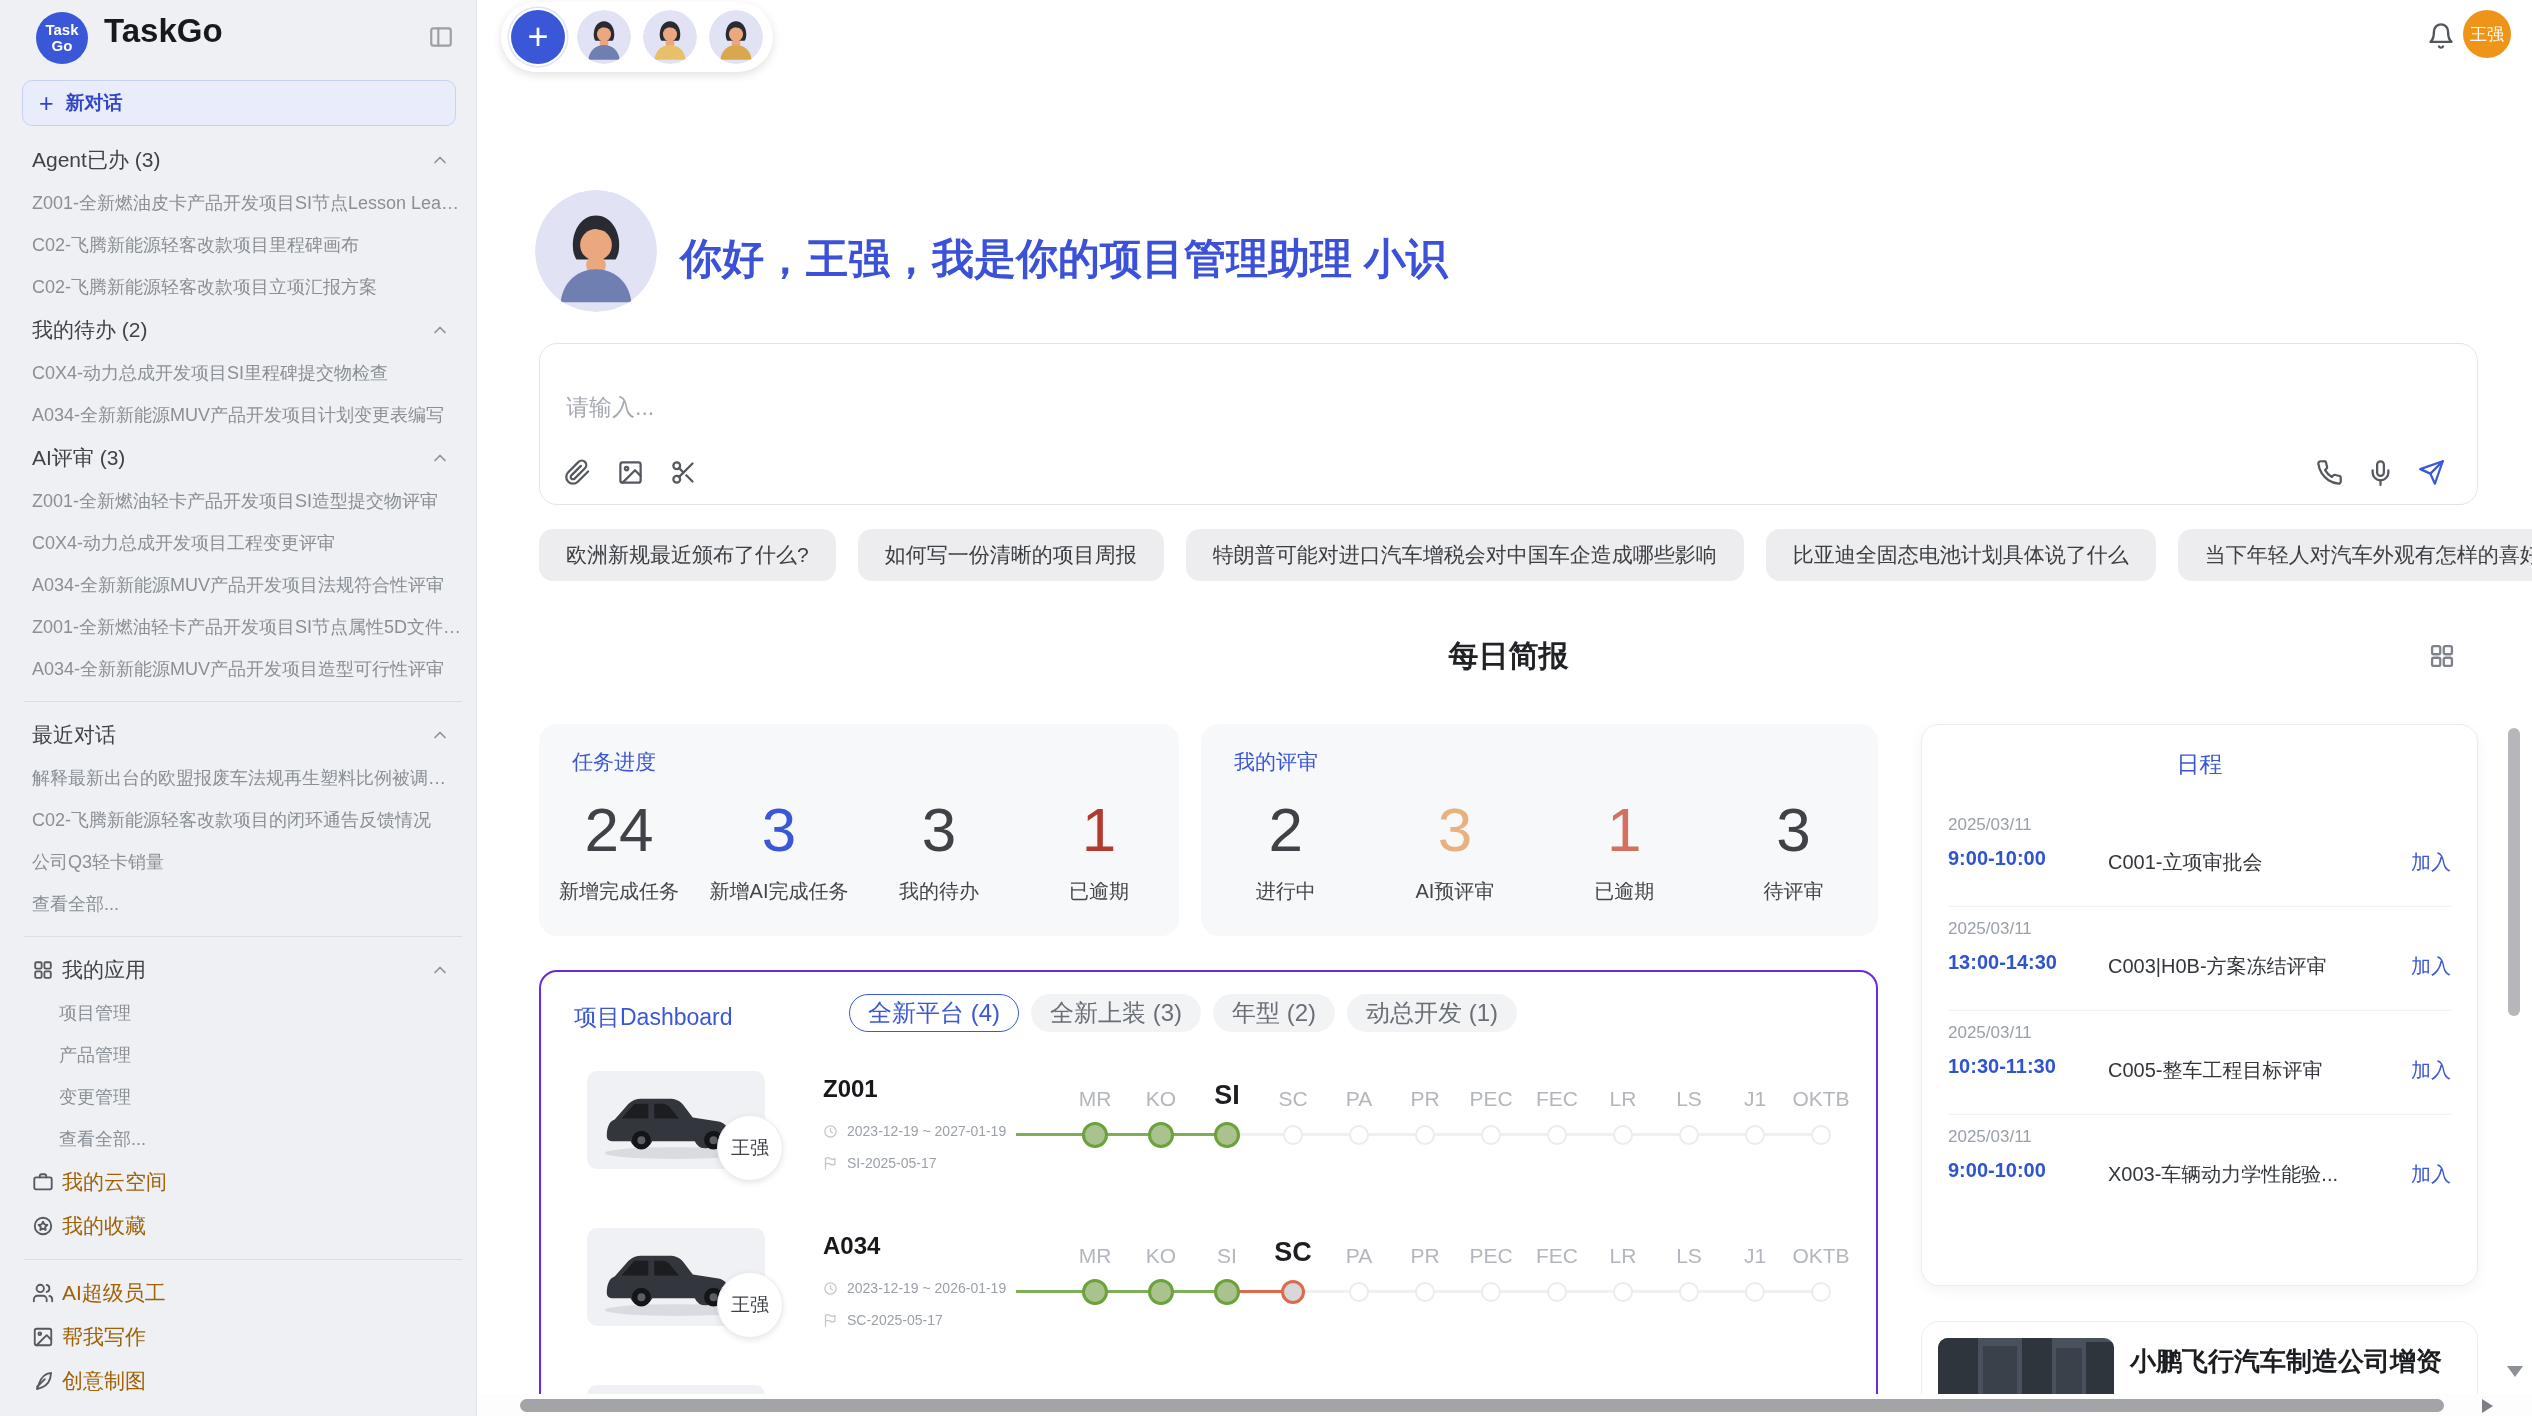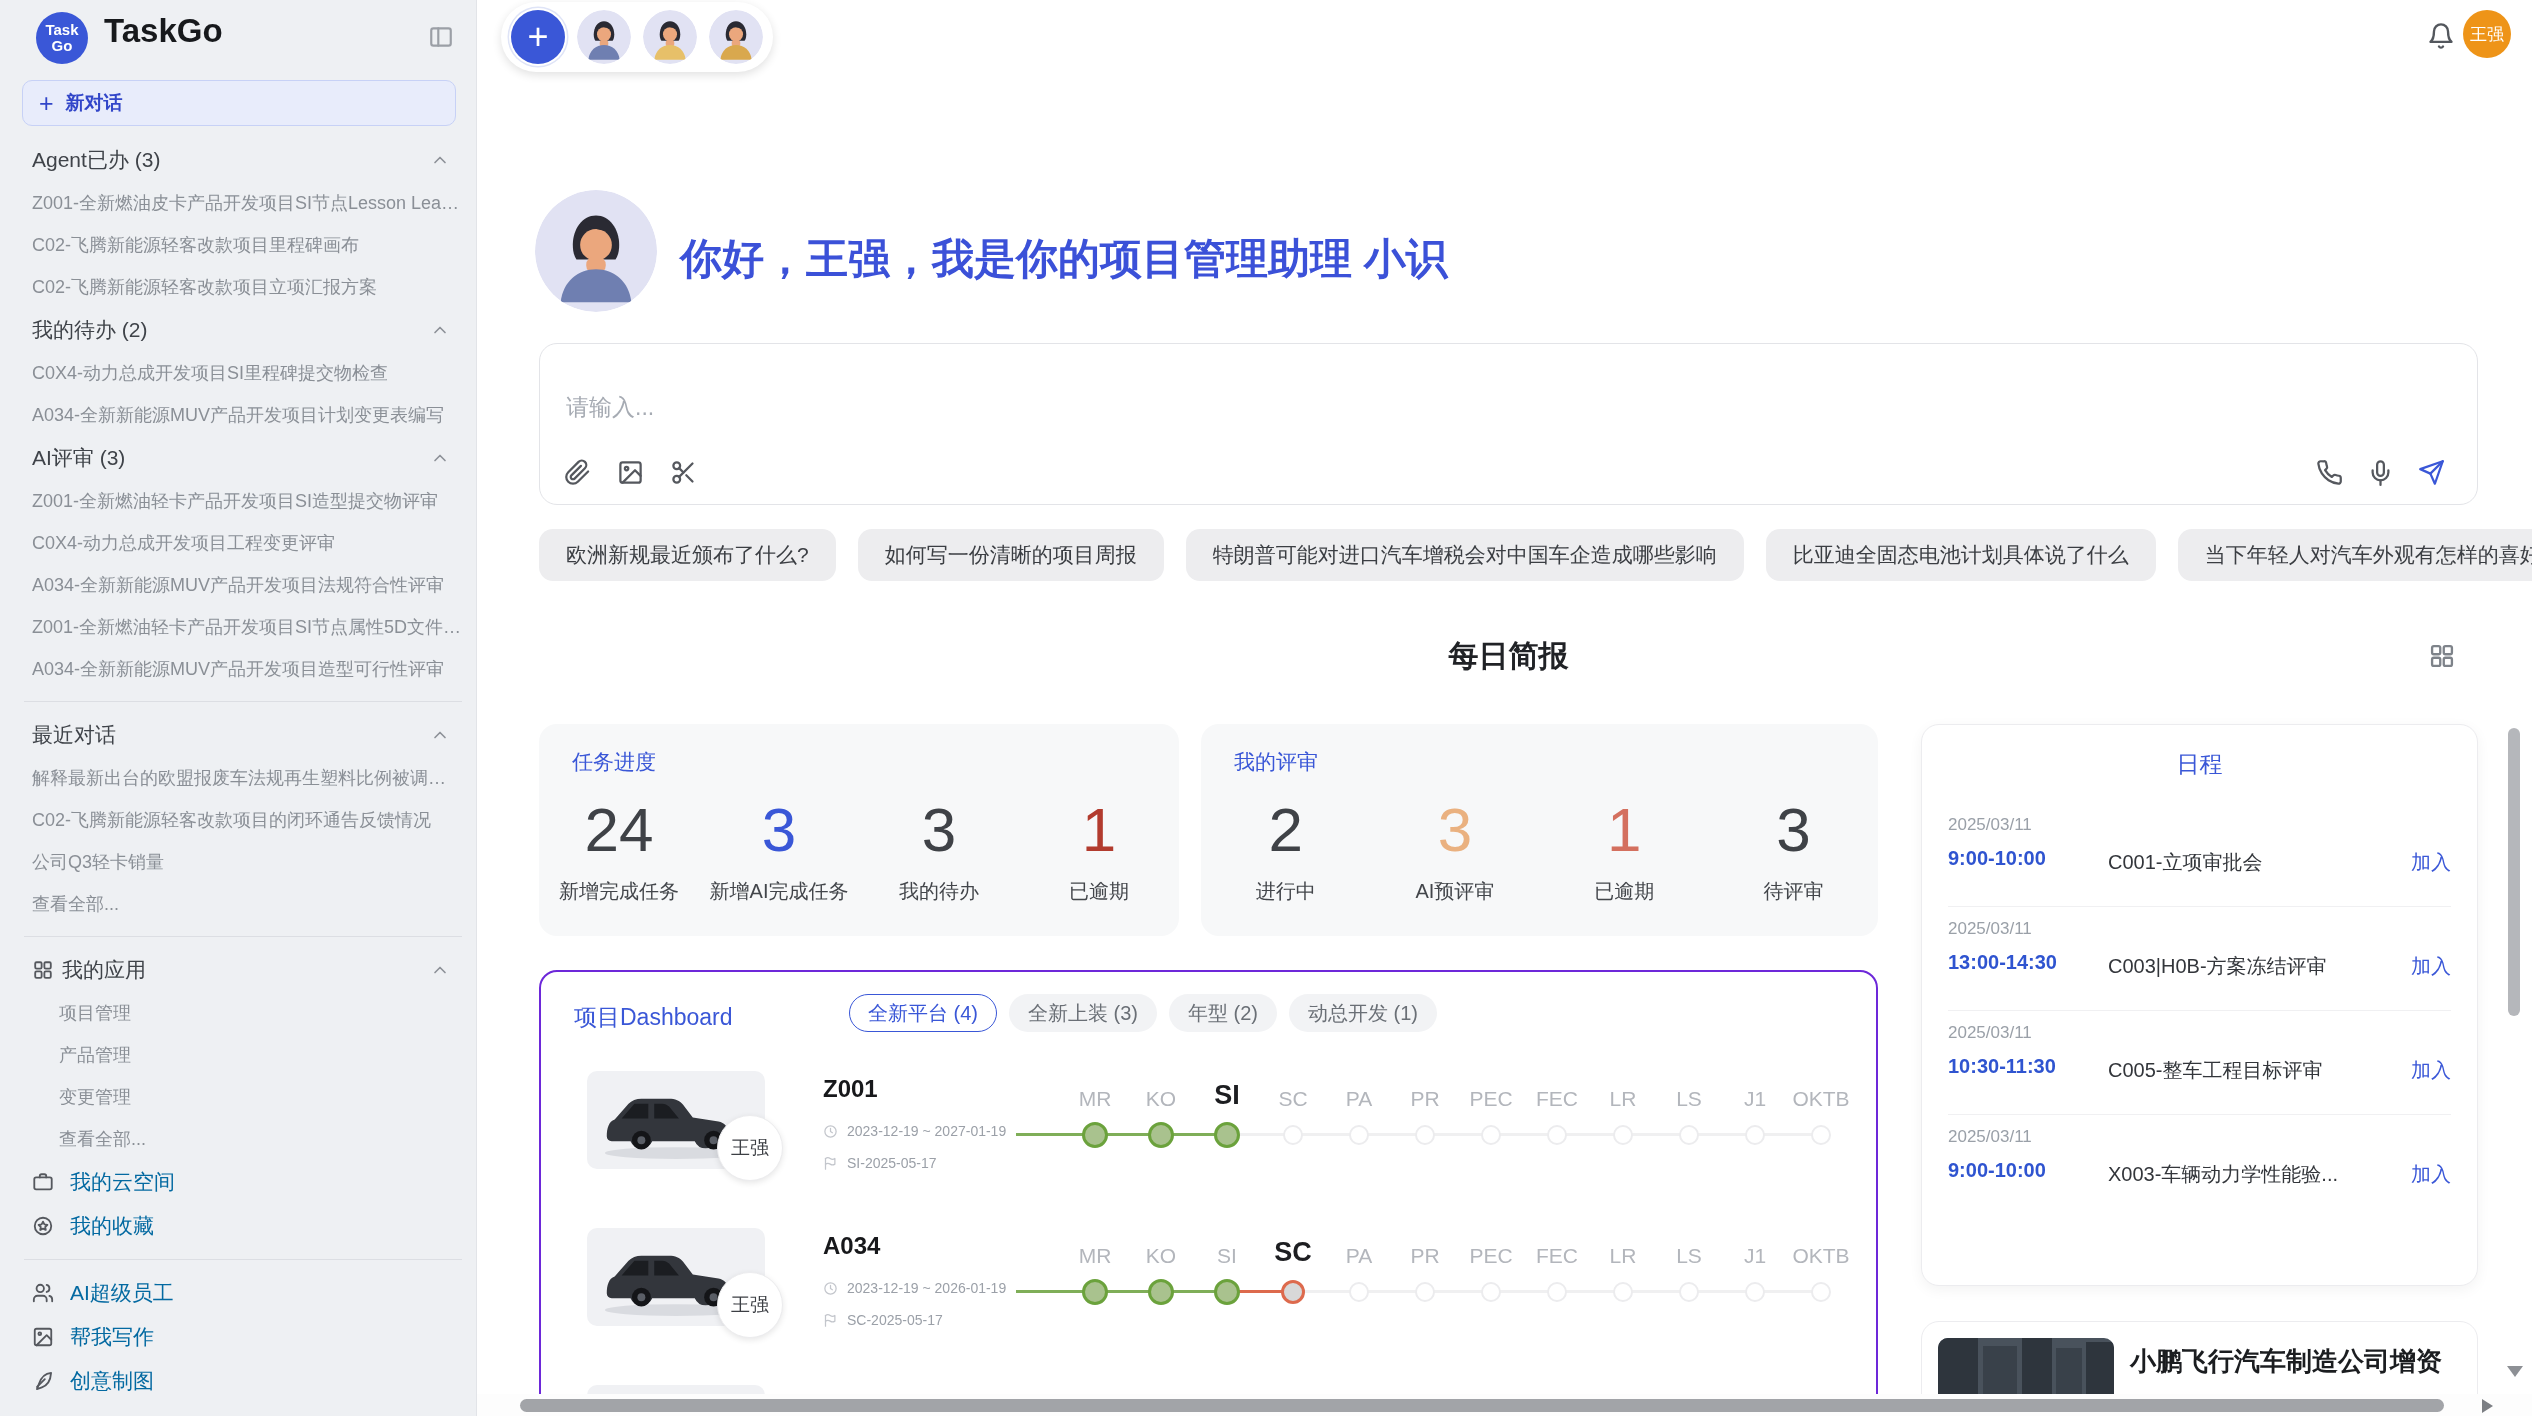--- a/index.html
+++ b/index.html
@@ -19,21 +19,21 @@
   .sec-head { display:flex; align-items:center; height:44px; color:#3f4349; font-size:21px; padding-right:12px; cursor:pointer; }
   .sec-head .grow { flex:1; }
   .sec-head .ttl { display:flex; align-items:center; gap:8px; }
   .ic { display:inline-flex; }
   .ic svg { width:100%; height:100%; }
   .chev { width:20px; height:20px; color:#8d9198; }
   .hicon { width:22px; height:22px; color:#55585e; }
   .side-item { height:42px; line-height:42px; font-size:18px; color:#8a8f96; white-space:nowrap; overflow:hidden; text-overflow:ellipsis; cursor:pointer; }
   .sub-item { padding-left:27px; }
   .side-div { height:1px; background:#dcdee3; margin:11px 0 11px -8px; }
-  .app-row { display:flex; align-items:center; gap:16px; height:44px; font-size:21px; color:#0369a1; cursor:pointer; }
+  .app-row { display:flex; align-items:center; gap:8px; height:44px; font-size:21px; color:#a16207; cursor:pointer; }
 
   
   .main { flex:1; position:relative; background:#fff; overflow:hidden; }
   .abs { position:absolute; }
 
   .top-pill { left:24px; top:2px; height:70px; border-radius:35px; background:#fff; box-shadow:0 3px 10px rgba(0,0,0,.12); display:flex; align-items:center; gap:12px; padding:0 10px; }
   .tb-circle { width:54px; height:54px; border-radius:50%; overflow:hidden; cursor:pointer; flex-shrink:0; }
   .tb-plus { background:#3a57d7; color:#fff; display:flex; align-items:center; justify-content:center; font-size:36px; font-weight:300; box-shadow:0 0 0 2px #fff, 0 0 0 3.5px #dfe4f7; }
   .bell { left:1950px; top:22px; width:28px; height:28px; color:#53575d; cursor:pointer; }
   .user-avatar { left:1986px; top:10px; width:48px; height:48px; border-radius:50%; background:#ee9418; color:#fff; display:flex; align-items:center; justify-content:center; font-size:17px; cursor:pointer; }
@@ -59,21 +59,21 @@
   .stat-card.pos1 { left:724px; width:677px; }
   .sc-title { position:absolute; left:33px; top:24px; font-size:21px; color:#3a57d7; }
   .sc-stats { position:absolute; left:0; right:0; top:62px; display:flex; }
   .sc-col { flex:1; text-align:center; }
   .sc-num { font-size:62px; font-weight:500; height:88px; line-height:88px; }
   .sc-label { font-size:20px; color:#43464b; margin-top:4px; }
 
   .dash-card { left:62px; top:970px; width:1339px; height:446px; background:#fff; border:2px solid #6d28d9; border-radius:18px; overflow:hidden; }
   .dash-title { position:absolute; left:33px; top:30px; font-size:23px; color:#3a57d7; }
   .dash-tabs { position:absolute; left:308px; top:22px; display:flex; gap:12px; }
-  .dtab { height:38px; border-radius:19px; padding:0 18px; display:flex; align-items:center; font-size:20px; background:#f2f3f5; color:#6a6f76; border:1px solid transparent; cursor:pointer; white-space:nowrap; }
+  .dtab { height:38px; border-radius:19px; padding:0 18px; display:flex; align-items:center; font-size:24px; background:#f2f3f5; color:#6a6f76; border:1px solid transparent; cursor:pointer; white-space:nowrap; }
   .dtab.active { background:#fff; border-color:#3a57d7; color:#3a57d7; }
   .proj-row { position:absolute; left:0; width:100%; height:150px; }
   .car { position:absolute; left:46px; top:4px; width:178px; height:98px; border-radius:10px; overflow:hidden; }
   .owner-badge { position:absolute; left:176px; top:48px; width:66px; height:66px; border-radius:50%; background:#fff; border:1px solid #ececee; box-shadow:0 2px 6px rgba(0,0,0,.1); display:flex; align-items:center; justify-content:center; font-size:19px; color:#3c3f44; }
   .proj-code { position:absolute; left:282px; top:8px; font-size:24px; font-weight:700; color:#17181b; }
   .proj-meta { position:absolute; left:282px; display:flex; align-items:center; gap:9px; font-size:14px; color:#9ba0a8; }
   .proj-meta .mic2 { width:15px; height:15px; color:#c3c6cc; }
   .ms-wrap { position:absolute; left:521px; top:4px; width:788px; height:110px; }
   .ms-step { position:absolute; top:0; width:66px; text-align:center; }
   .ms-label { height:40px; display:flex; align-items:flex-end; justify-content:center; font-size:21px; color:#b3b6bc; }

